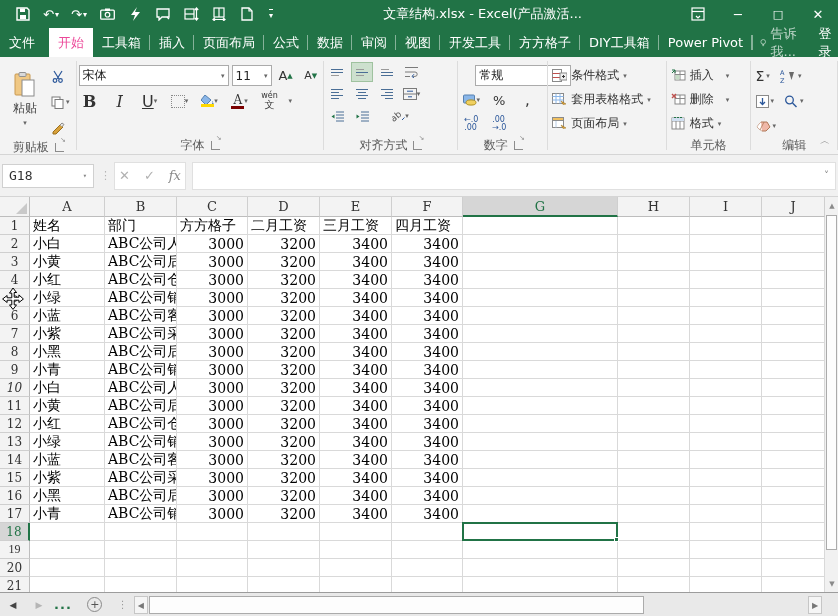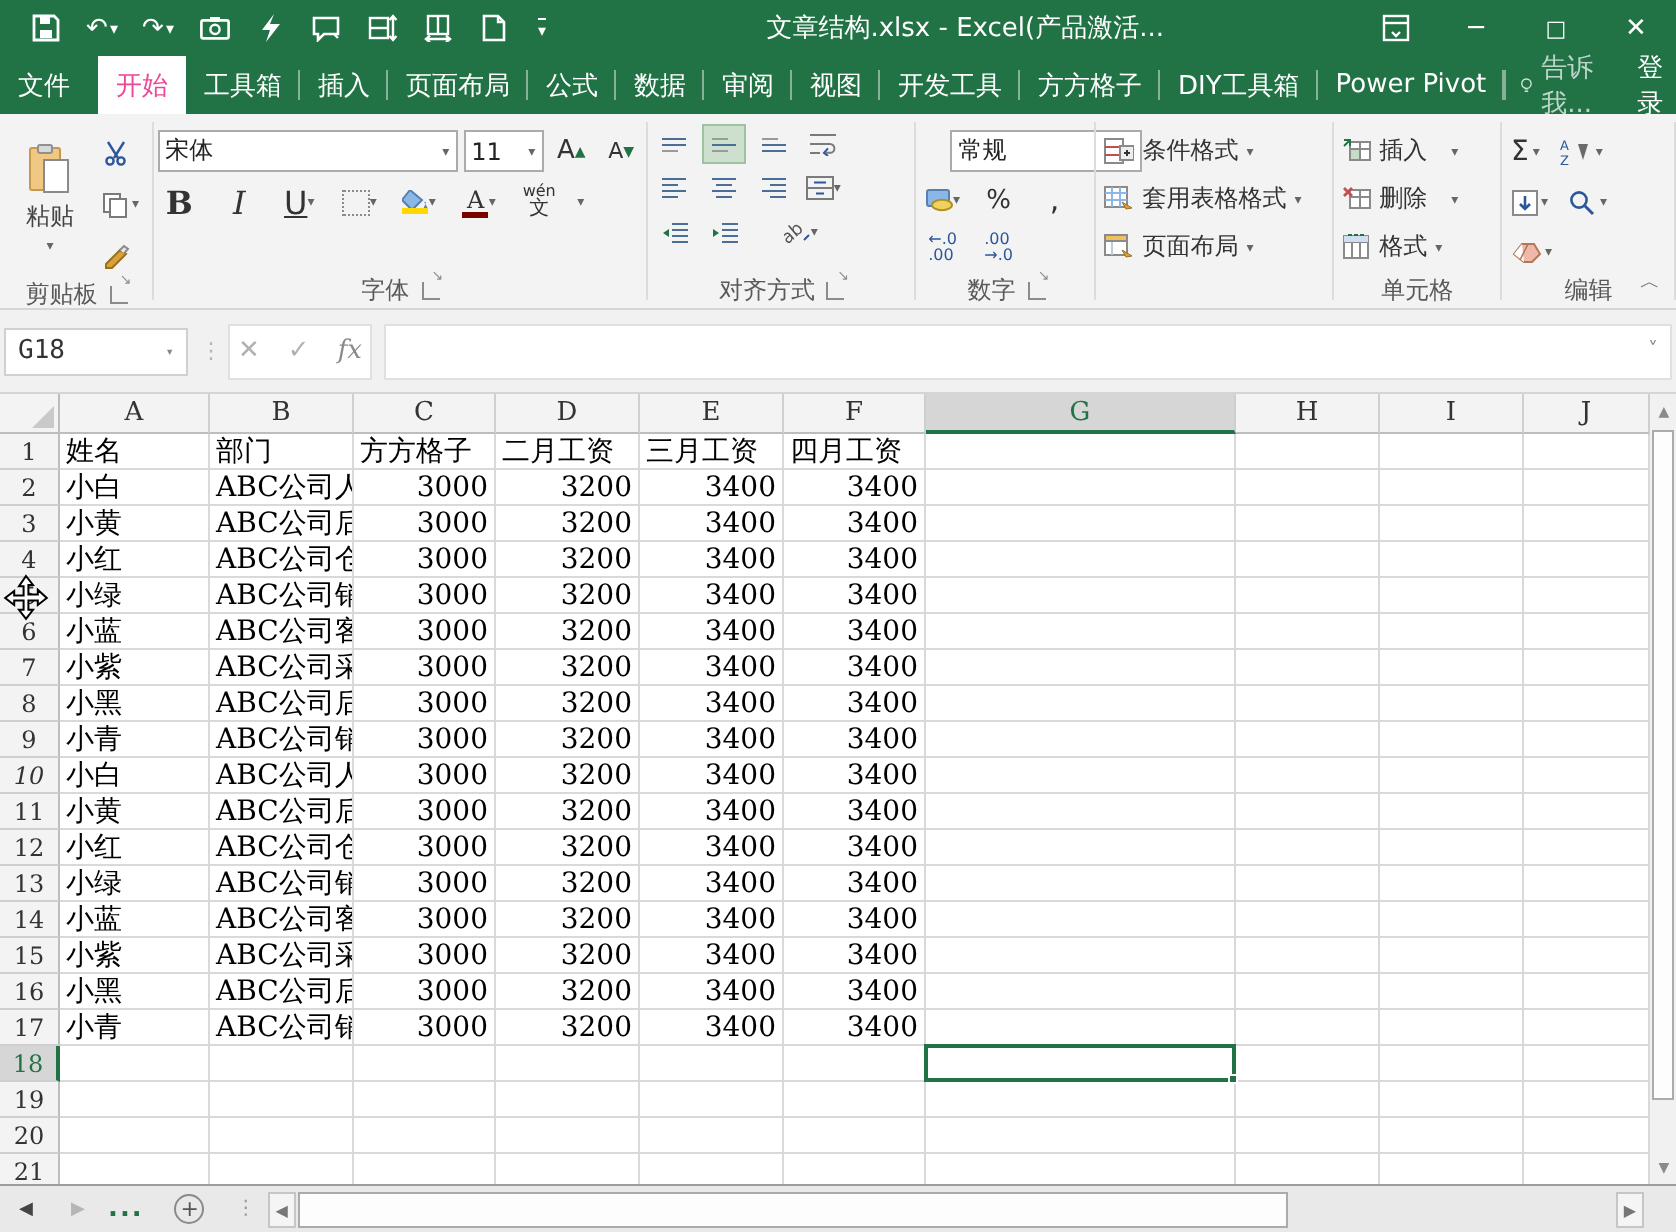--- a/index.html
+++ b/index.html
@@ -768,21 +768,21 @@
       <span class="cell" style="left: 30px; top: 326px; width: 75px; height: 18px;"></span>
       <span class="cell" style="left: 105px; top: 326px; width: 72px; height: 18px;"></span>
       <span class="cell" style="left: 177px; top: 326px; width: 71px; height: 18px;"></span>
       <span class="cell" style="left: 248px; top: 326px; width: 72px; height: 18px;"></span>
       <span class="cell" style="left: 320px; top: 326px; width: 72px; height: 18px;"></span>
       <span class="cell" style="left: 392px; top: 326px; width: 71px; height: 18px;"></span>
       <span class="cell" style="left: 463px; top: 326px; width: 155px; height: 18px;"></span>
       <span class="cell" style="left: 618px; top: 326px; width: 72px; height: 18px;"></span>
       <span class="cell" style="left: 690px; top: 326px; width: 72px; height: 18px;"></span>
       <span class="cell" style="left: 762px; top: 326px; width: 63px; height: 18px;"></span>
-      <span class="rowhead" style="top: 344px; height: 18px;">19</span>
+      <span class="rowhead" style="top: 344px; height: 18px; font-family: Liberation Serif, serif;">19</span>
       <span class="cell" style="left: 30px; top: 344px; width: 75px; height: 18px;"></span>
       <span class="cell" style="left: 105px; top: 344px; width: 72px; height: 18px;"></span>
       <span class="cell" style="left: 177px; top: 344px; width: 71px; height: 18px;"></span>
       <span class="cell" style="left: 248px; top: 344px; width: 72px; height: 18px;"></span>
       <span class="cell" style="left: 320px; top: 344px; width: 72px; height: 18px;"></span>
       <span class="cell" style="left: 392px; top: 344px; width: 71px; height: 18px;"></span>
       <span class="cell" style="left: 463px; top: 344px; width: 155px; height: 18px;"></span>
       <span class="cell" style="left: 618px; top: 344px; width: 72px; height: 18px;"></span>
       <span class="cell" style="left: 690px; top: 344px; width: 72px; height: 18px;"></span>
       <span class="cell" style="left: 762px; top: 344px; width: 63px; height: 18px;"></span>

